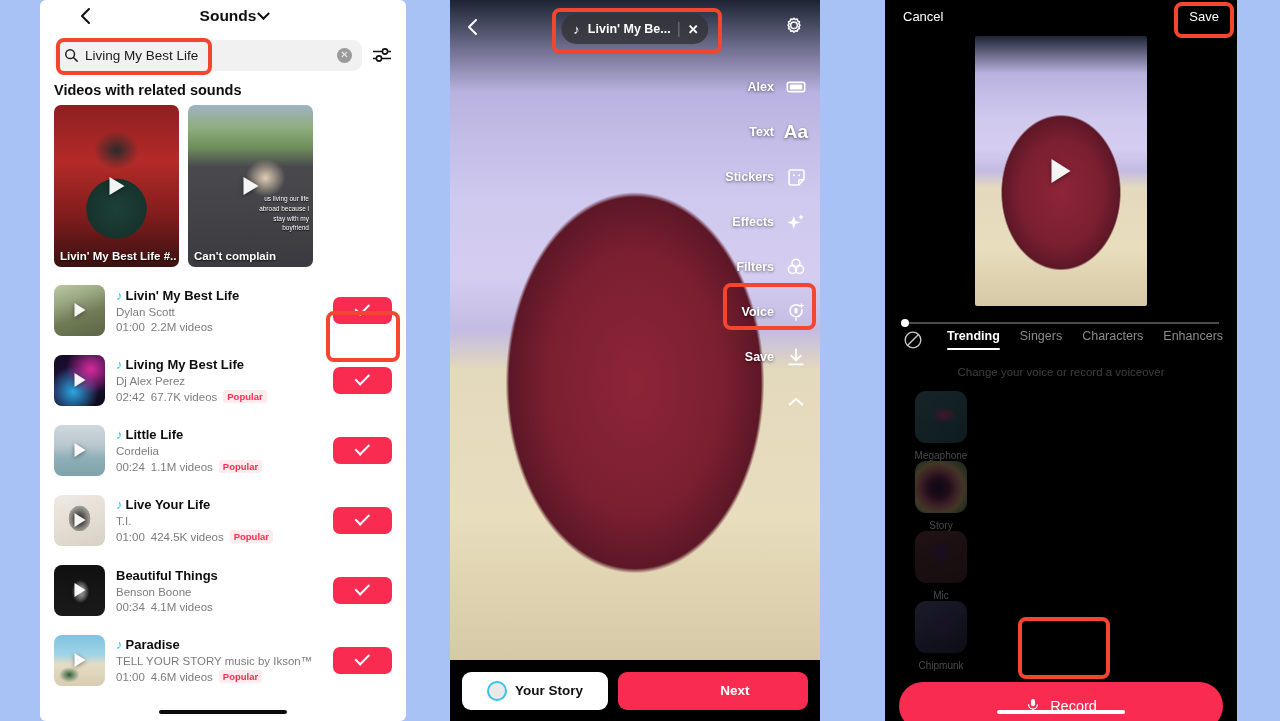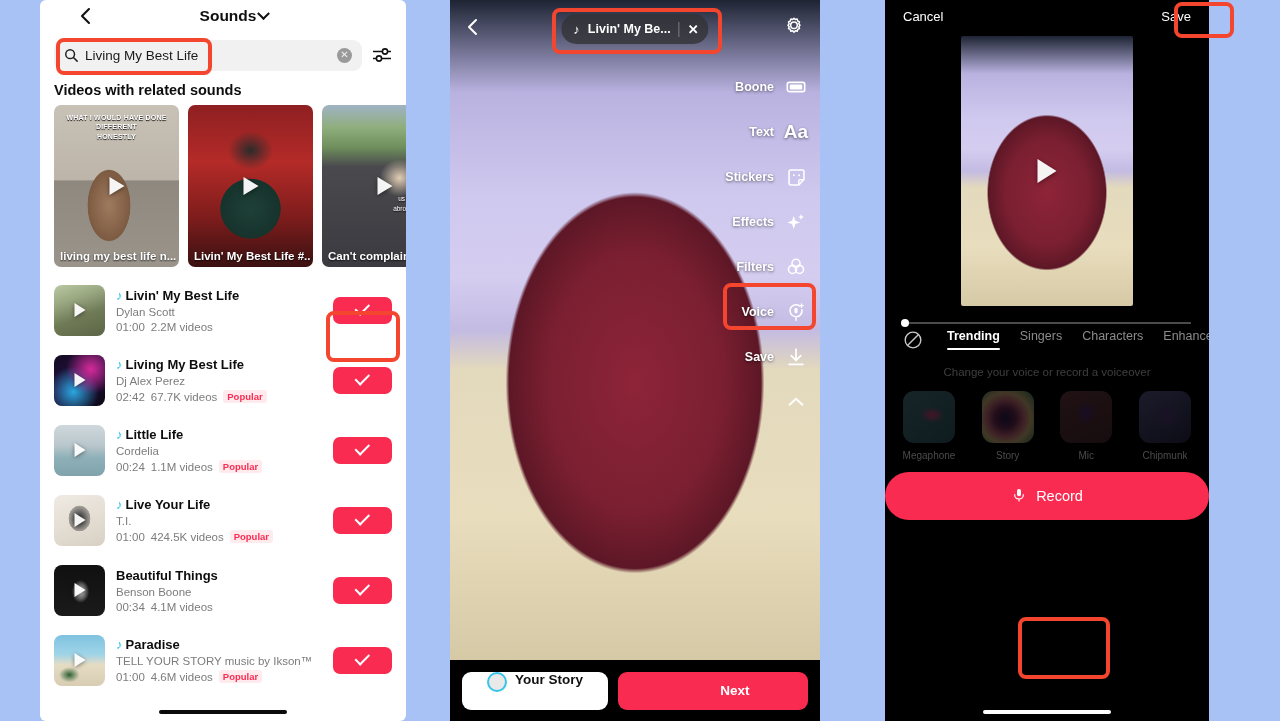--- a/index.html
+++ b/index.html
@@ -9,21 +9,21 @@
     font-family: "Liberation Sans", sans-serif;
     overflow: hidden;
     position: relative;
   }
   .stage { position: absolute; inset: 0; }
 
   
   .panel { position: absolute; top: 0; height: 721px; overflow: hidden; }
   #panel-left   { left: 40px;  width: 366px; background: #ffffff; border-radius: 6px; }
   #panel-mid    { left: 450px; width: 370px; background: #000000; }
-  #panel-right  { left: 885px; width: 324px; background: #000000; }
+  #panel-right  { left: 885px; width: 352px; background: #000000; }
 
   
   .l-header {
     height: 32px; position: relative;
     display: flex; align-items: center; justify-content: center; margin-left: 22px;
   }
   .l-back {
     position: absolute; left: 14px; top: 50%; transform: translateY(-50%);
     width: 20px; height: 20px;
   }
@@ -148,21 +148,21 @@
     text-shadow: 0 1px 3px rgba(0,0,0,.55);
   }
   .tool .ic { width: 24px; height: 24px; display:flex; align-items:center; justify-content:center; }
 
   .m-bottom {
     position: absolute; left: 0; right: 0; bottom: 0; height: 61px;
     background: #000; display: flex; align-items: center; gap: 10px; padding: 0 12px;
   }
   .btn-story {
     flex: 1 1 0; height: 38px; background: #fff; border-radius: 9px;
-    display: flex; align-items: flex-start; justify-content: center; gap: 8px;
+    display: flex; align-items: center; justify-content: center; gap: 8px;
     color: #111; font-size: 13.5px; font-weight: bold; border: none; cursor: pointer;
   }
   .story-ring {
     width: 20px; height: 20px; border-radius: 50%;
     border: 2px solid #35c5e8; background: #e9e9e9;
   }
   .btn-next {
     flex: 1 1 0; height: 38px; background: #fa2b50; border-radius: 9px;
     color: #fff; font-size: 13.5px; font-weight: bold; border: none; cursor: pointer; padding-left: 44px;
   }
@@ -190,21 +190,21 @@
     position: relative; cursor: pointer; white-space: nowrap;
   }
   .r-tab:last-child { margin-right: 0; }
   .r-tab.active { color: #fff; font-weight: bold; }
   .r-tab.active::after {
     content:''; position:absolute; left:0; right:0; bottom:0; height:2.5px;
     background:#fff; border-radius:2px;
   }
   .r-hint { text-align:center; font-size: 11.5px; color: #3f3f3f; padding-top: 16px; }
   .r-filters {
-    display: flex; justify-content: space-between; padding: 13px 16px 0;
+    display: flex; justify-content: space-between; padding: 13px 28px 0; flex-direction: column;
   }
   .r-filter { width: 56px; text-align: center; cursor: pointer; }
   .r-filter .thumb {
     width: 52px; height: 52px; border-radius: 11px; margin: 0 auto; overflow:hidden;
     position: relative; opacity: .30;
   }
   .r-filter .lab { font-size: 10px; color: #4b4b4b; margin-top: 7px; }
   .r-addhint { text-align:center; font-size: 11.5px; color: #d8d8d8; margin-top: 58px; }
   .btn-record {
     display: block; width: 324px; height: 48px; margin: 11px auto 6px;
@@ -327,26 +327,20 @@
           <circle cx="13" cy="5.5" r="2.6" fill="#fff" stroke="#111" stroke-width="1.6"></circle>
           <circle cx="7" cy="12.5" r="2.6" fill="#fff" stroke="#111" stroke-width="1.6"></circle>
         </svg>
       </div>
     </div>
 
     <div class="l-sectiontitle">Videos with related sounds</div>
 
     <div class="l-videorow">
       <div class="vcard">
-        <div class="img-dancer"></div>
-        <div class="vcard-overlaytext">WHAT I WOULD HAVE DONE DIFFERENT<br>HONESTLY</div>
-        <div class="playtri"></div>
-        <div class="cap">living my best life n...</div>
-      </div>
-      <div class="vcard">
         <div class="img-singer"></div>
         <div class="playtri"></div>
         <div class="cap">Livin' My Best Life #...</div>
       </div>
       <div class="vcard">
         <div class="img-crowd"></div>
         <div class="vcard-sidetext">us living our life<br>abroad because i<br>stay with my<br>boyfriend</div>
         <div class="playtri"></div>
         <div class="cap">Can't complain</div>
       </div>
@@ -509,21 +503,21 @@
       <div class="m-gear">
         <svg viewBox="0 0 24 24" width="24" height="24">
           <path d="M12 3.2 13.3 4.6 15.2 4.1 15.7 6 17.5 6.9 16.8 8.7 18 10.2 16.8 11.7 17.5 13.5 15.7 14.4 15.2 16.3 13.3 15.8 12 17.2 10.7 15.8 8.8 16.3 8.3 14.4 6.5 13.5 7.2 11.7 6 10.2 7.2 8.7 6.5 6.9 8.3 6 8.8 4.1 10.7 4.6 Z" fill="none" stroke="#fff" stroke-width="1.5" stroke-linejoin="round"></path>
           <circle cx="12" cy="10.2" r="3.3" fill="none" stroke="#fff" stroke-width="1.5"></circle>
         </svg>
       </div>
     </div>
 
     <div class="m-tools">
       <div class="tool">
-        <span>Boone</span>
+        <span>Alex</span>
         <span class="ic">
           <svg viewBox="0 0 24 24" width="22" height="22">
               <rect x="2.5" y="7" width="19" height="10" rx="2.2" fill="none" stroke="#fff" stroke-width="1.8"></rect>
               <rect x="5.2" y="9.4" width="13.6" height="5.2" rx="1" fill="#fff"></rect>
             </svg>
         </span>
       </div>
       <div class="tool">
         <span>Text</span>
         <span class="ic" style="font-size:19px;font-weight:bold;color:#fff;">Aa</span>

